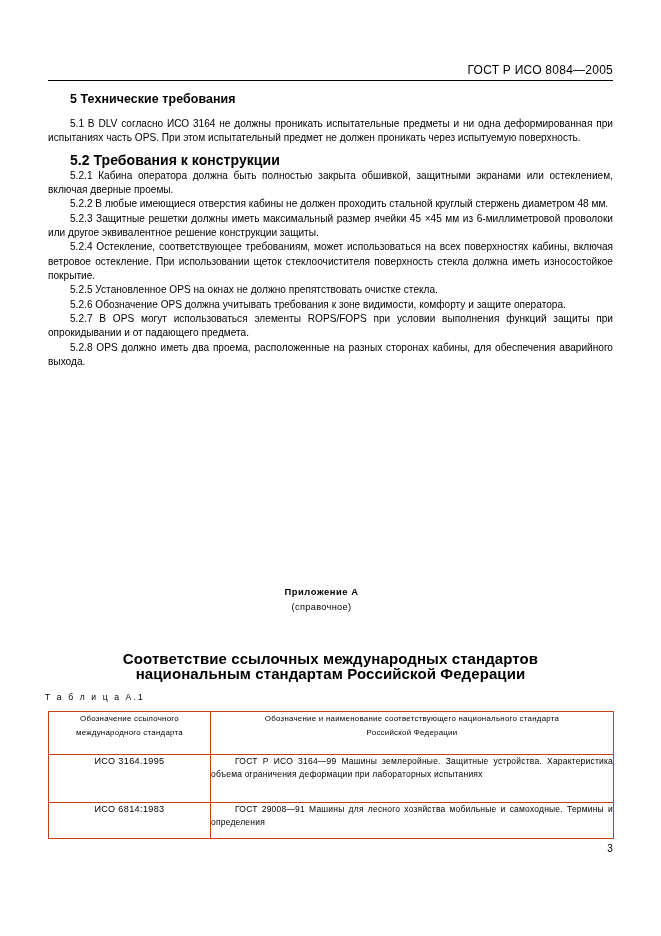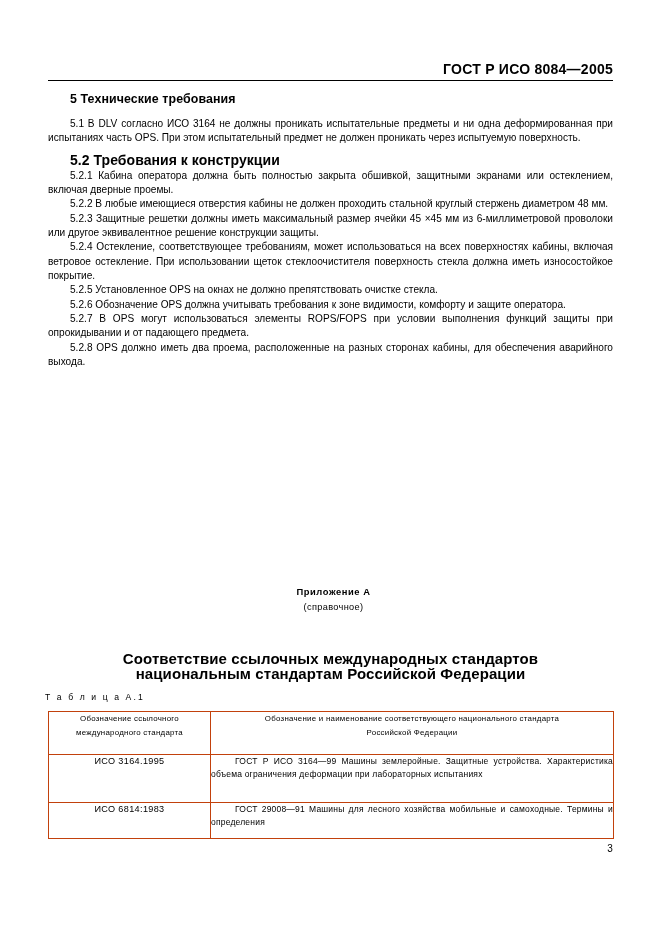--- a/index.html
+++ b/index.html
@@ -24,22 +24,22 @@
 
   
   .doc-header {
     position: absolute;
     top: 60px;
     left: 48px;
     right: 48px;
     text-align: right;
   }
   .doc-header .hdr-text {
-    font-size: 14px;
-    font-weight: bold;
+    font-size: 12px;
+    font-weight: normal;
     letter-spacing: 0.25px;
     line-height: 13px;
     display: inline-block;
   }
   .doc-header .hdr-rule {
     margin-top: 2px;
     border-bottom: 1px solid #000;
     width: 100%;
     height: 0;
   }
@@ -72,21 +72,21 @@
     text-align: justify;
     text-indent: 22px;
     letter-spacing: 0.01px;
     hyphens: manual;
   }
 
   
   .appendix-head {
     position: absolute;
     top: 585px;
-    left: 16px;
+    left: 4px;
     width: 561px;
     text-align: center;
     padding-left: 37px;
   }
   .appendix-head .app-name {
     font-size: 9.4px;
     font-weight: bold;
     letter-spacing: 0.55px;
     line-height: 13px;
   }

